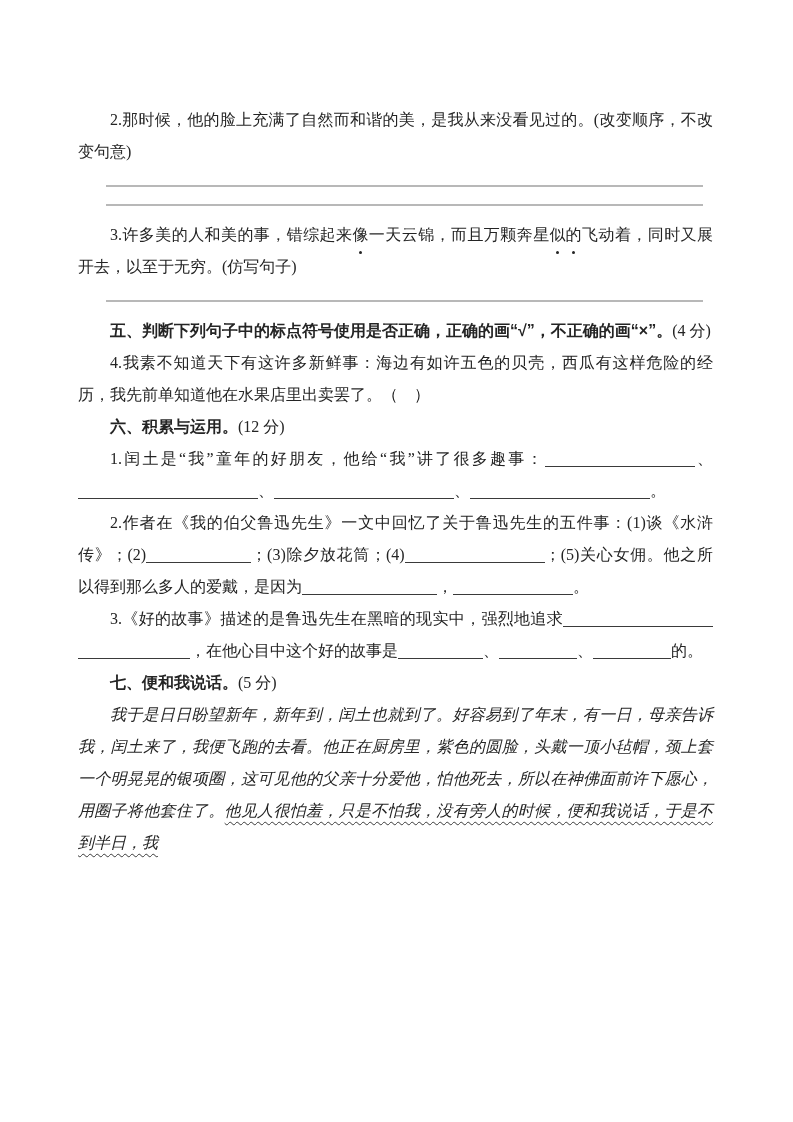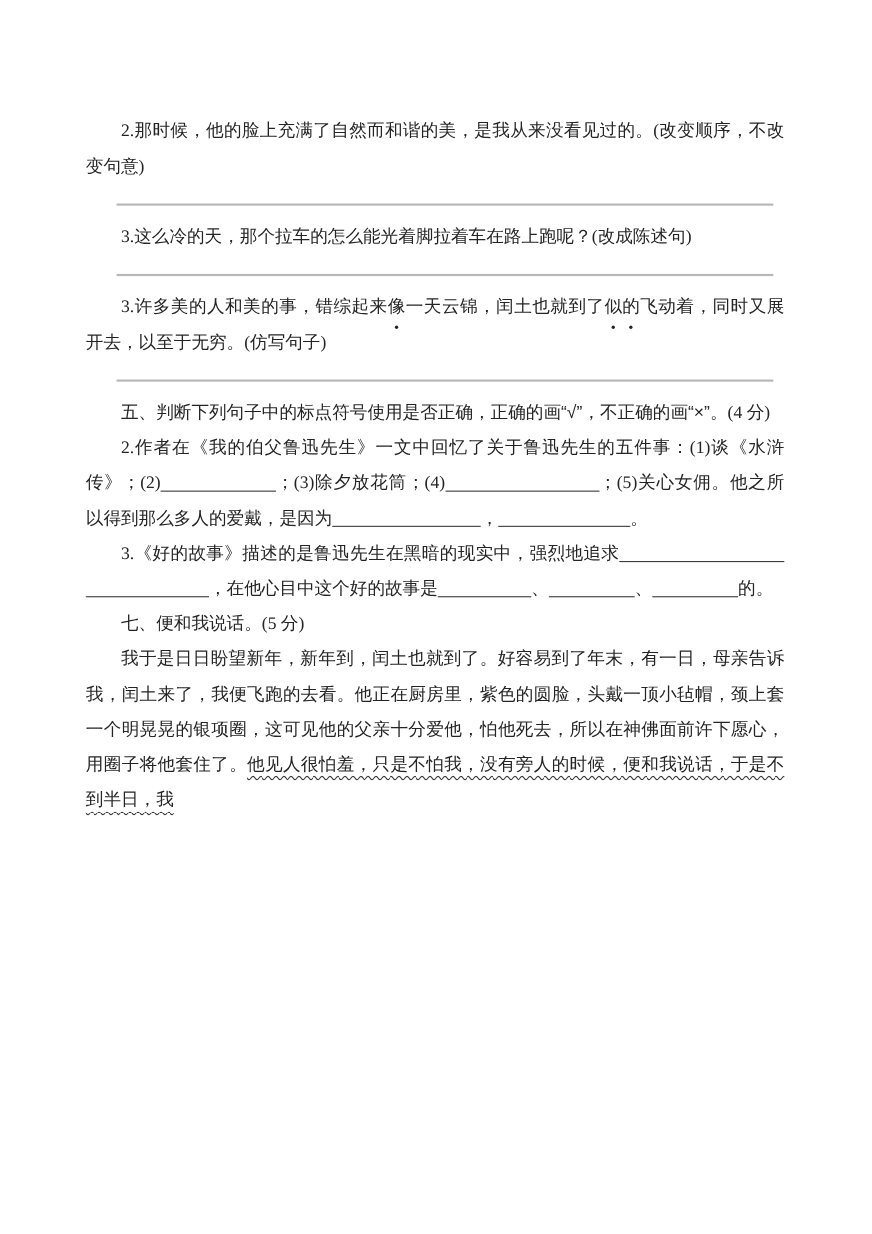--- a/index.html
+++ b/index.html
@@ -29,23 +29,24 @@
     line-height: 32px;
     text-align: justify;
   }
   p.para {
     margin: 0;
     text-indent: 2em;
   }
   p.para .txt, p.para .ttl, p.para .wavy { text-indent: 0; }
   .ttl {
     font-family: "Liberation Sans", sans-serif;
-    font-weight: 400;
+    font-weight: 700;
   }
   .kaiti {
+    font-style: italic;
   }
   .rule {
     height: 0;
     border-bottom: 2px solid var(--rule);
     margin: 17px 10px 13px 28px;
   }
   .blank {
     display: inline-block;
     height: 1em;
     border-bottom: 1px solid var(--blank);
@@ -76,23 +77,25 @@
     text-decoration-skip-ink: none;
   }
 </style>
 </head>
 <body>
 
 <div class="page">
   <div class="content">
       <p class="para"><span class="txt">2.那时候，他的脸上充满了自然而和谐的美，是我从来没看见过的。(改变顺序，不改变句意)</span></p>
       <div class="rule"></div>
-      <p class="para"><span class="txt">3.这么冷的天，那个拉车的怎么能光着脚拉着车在路上跑呢？(改成陈述句)</span></p>
       <div class="rule"></div>
-      <p class="para"><span class="txt">3.许多美的人和美的事，错综起来</span><span class="emph">像</span><span class="txt">一天云锦，闰土也就到了</span><span class="emph">似</span><span class="emph">的</span><span class="txt">飞动着，同时又展开去，以至于无穷。(仿写句子)</span></p>
+      <p class="para"><span class="txt">3.许多美的人和美的事，错综起来</span><span class="emph">像</span><span class="txt">一天云锦，而且万颗奔星</span><span class="emph">似</span><span class="emph">的</span><span class="txt">飞动着，同时又展开去，以至于无穷。(仿写句子)</span></p>
       <div class="rule"></div>
       <p class="para"><span class="ttl">五、判断下列句子中的标点符号使用是否正确，正确的画“√”，不正确的画“×”。</span><span class="txt">(4 分)</span></p>
+      <p class="para"><span class="txt">4.我素不知道天下有这许多新鲜事：海边有如许五色的贝壳，西瓜有这样危险的经历，我先前单知道他在水果店里出卖罢了。（　）</span></p>
+      <p class="para"><span class="ttl">六、积累与运用。</span><span class="txt">(12 分)</span></p>
+      <p class="para"><span class="txt">1.闰土是“我”童年的好朋友，他给“我”讲了很多趣事：</span><span class="blank" style="width: 150px;"></span><span class="txt">、</span><span class="blank" style="width: 180px;"></span><span class="txt">、</span><span class="blank" style="width: 180px;"></span><span class="txt">、</span><span class="blank" style="width: 180px;"></span><span class="txt">。</span></p>
       <p class="para"><span class="txt">2.作者在《我的伯父鲁迅先生》一文中回忆了关于鲁迅先生的五件事：(1)谈《水浒传》；(2)</span><span class="blank" style="width: 105px;"></span><span class="txt">；(3)除夕放花筒；(4)</span><span class="blank" style="width: 140px;"></span><span class="txt">；(5)关心女佣。他之所以得到那么多人的爱戴，是因为</span><span class="blank" style="width: 135px;"></span><span class="txt">，</span><span class="blank" style="width: 120px;"></span><span class="txt">。</span></p>
       <p class="para"><span class="txt">3.《好的故事》描述的是鲁迅先生在黑暗的现实中，强烈地追求</span><span class="blank" style="width: 150px;"></span><span class="blank" style="width: 112px;"></span><span class="txt">，在他心目中这个好的故事是</span><span class="blank" style="width: 85px;"></span><span class="txt">、</span><span class="blank" style="width: 78px;"></span><span class="txt">、</span><span class="blank" style="width: 78px;"></span><span class="txt">的。</span></p>
       <p class="para"><span class="ttl">七、便和我说话。</span><span class="txt">(5 分)</span></p>
       <p class="para kaiti"><span class="txt">我于是日日盼望新年，新年到，闰土也就到了。好容易到了年末，有一日，母亲告诉我，闰土来了，我便飞跑的去看。他正在厨房里，紫色的圆脸，头戴一顶小毡帽，颈上套一个明晃晃的银项圈，这可见他的父亲十分爱他，怕他死去，所以在神佛面前许下愿心，用圈子将他套住了。</span><span class="wavy">他见人很怕羞，只是不怕我，没有旁人的时候，便和我说话，于是不到半日，我</span></p>
     </div>
 </div>
 
 </body></html>

